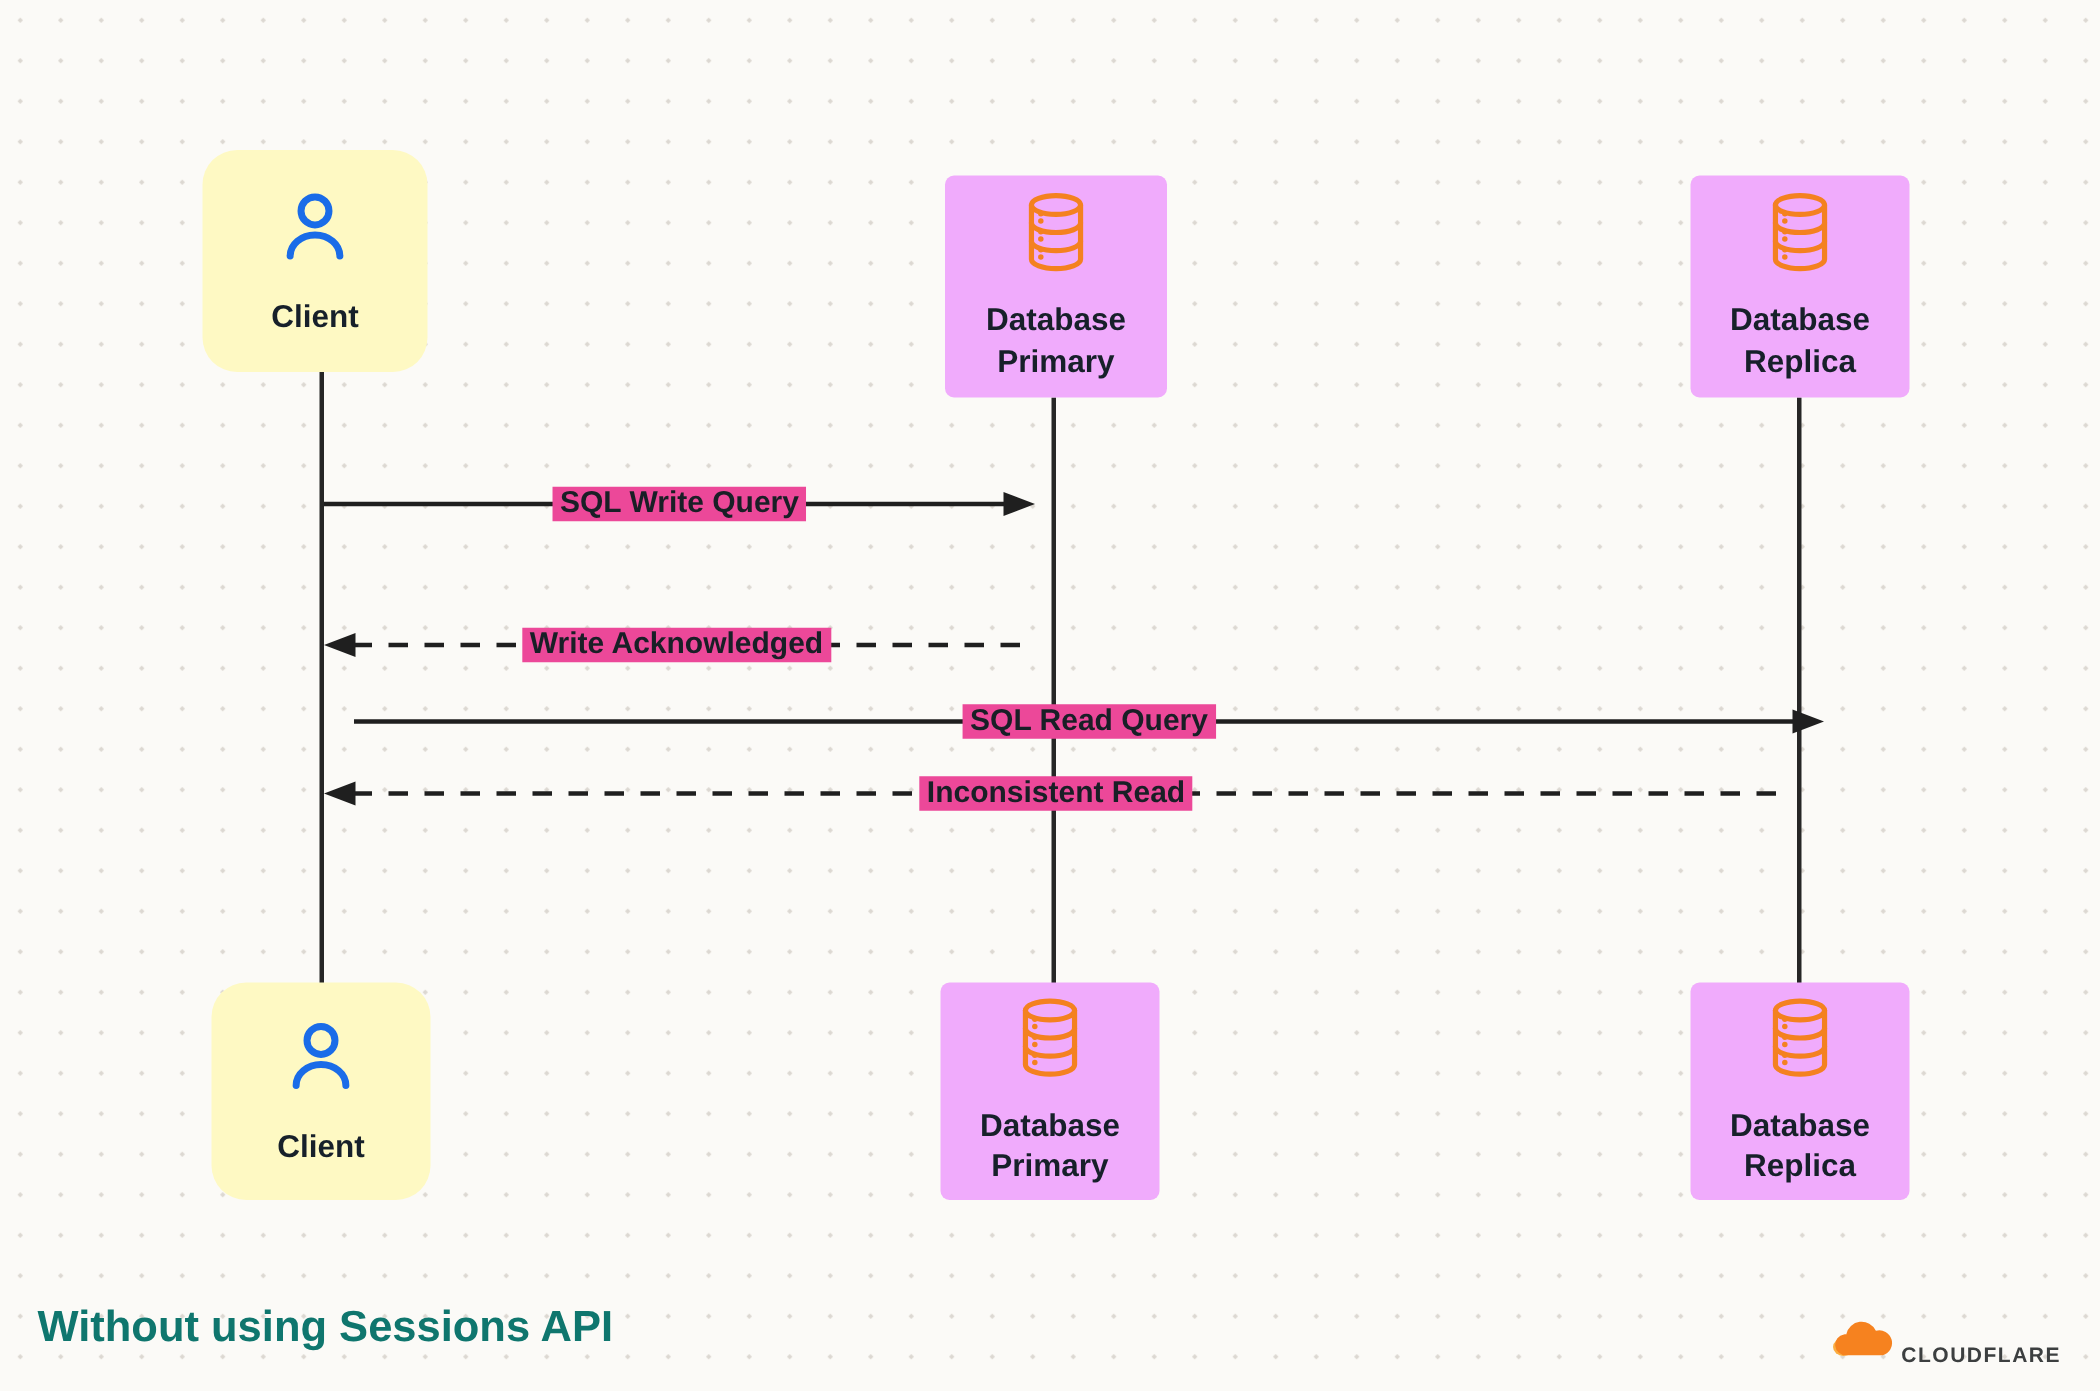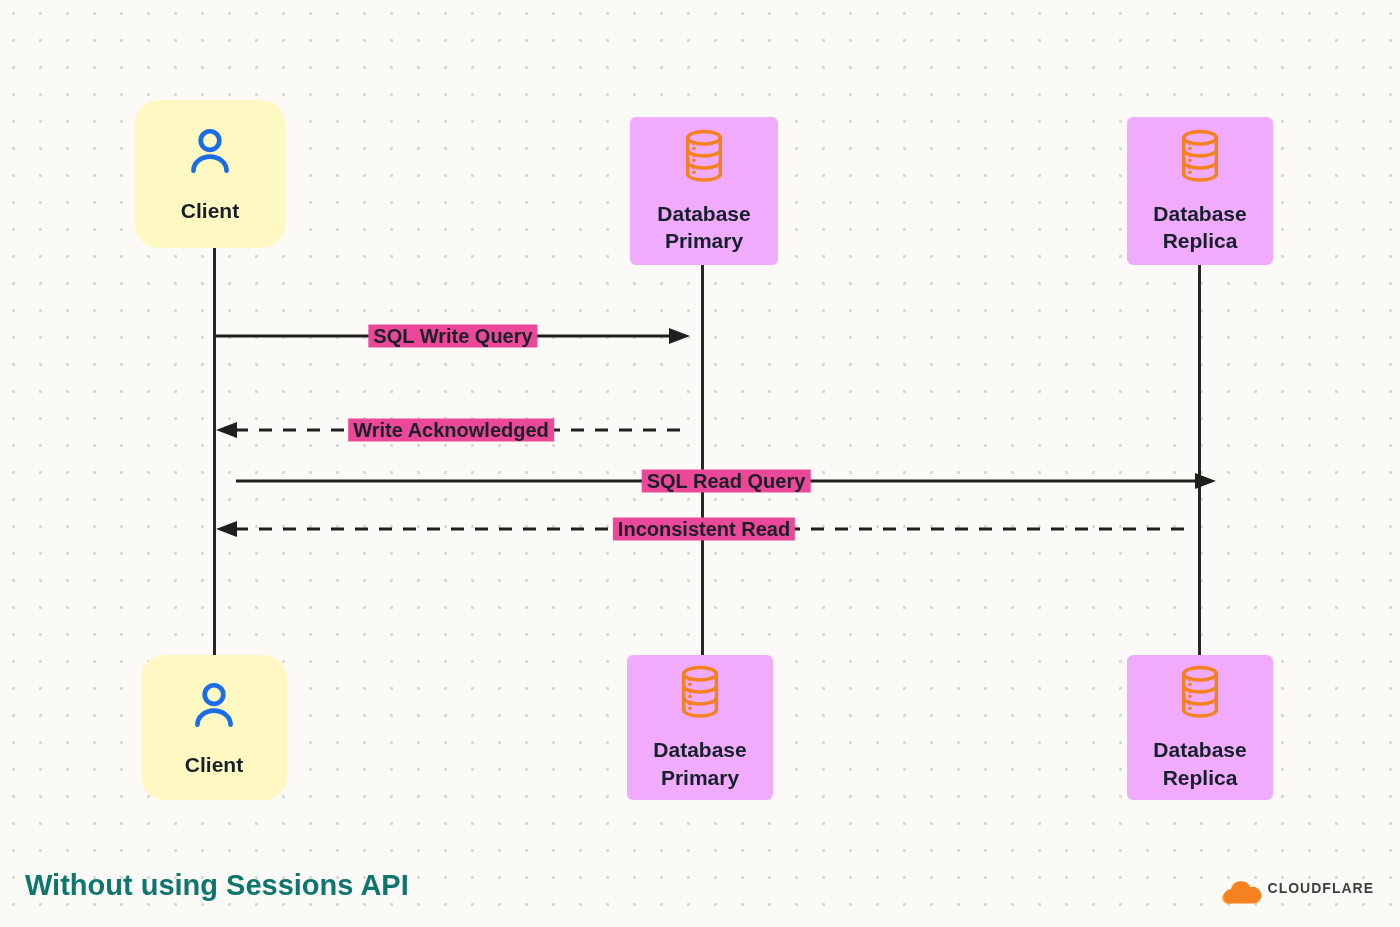--- a/index.html
+++ b/index.html
@@ -59,21 +59,21 @@
     top: 869px;
     font-size: 29px;
     font-weight: bold;
     color: #0f766e;
   }
   .brand {
     position: absolute;
     right: 26px;
     top: 880px;
     display: flex;
-    align-items: flex-start;
+    align-items: flex-end;
     gap: 6px;
   }
   .brand-name {
     font-size: 14px;
     font-weight: bold;
     letter-spacing: 1px;
     color: #3c3f40;
   }
 </style>
 </head>

